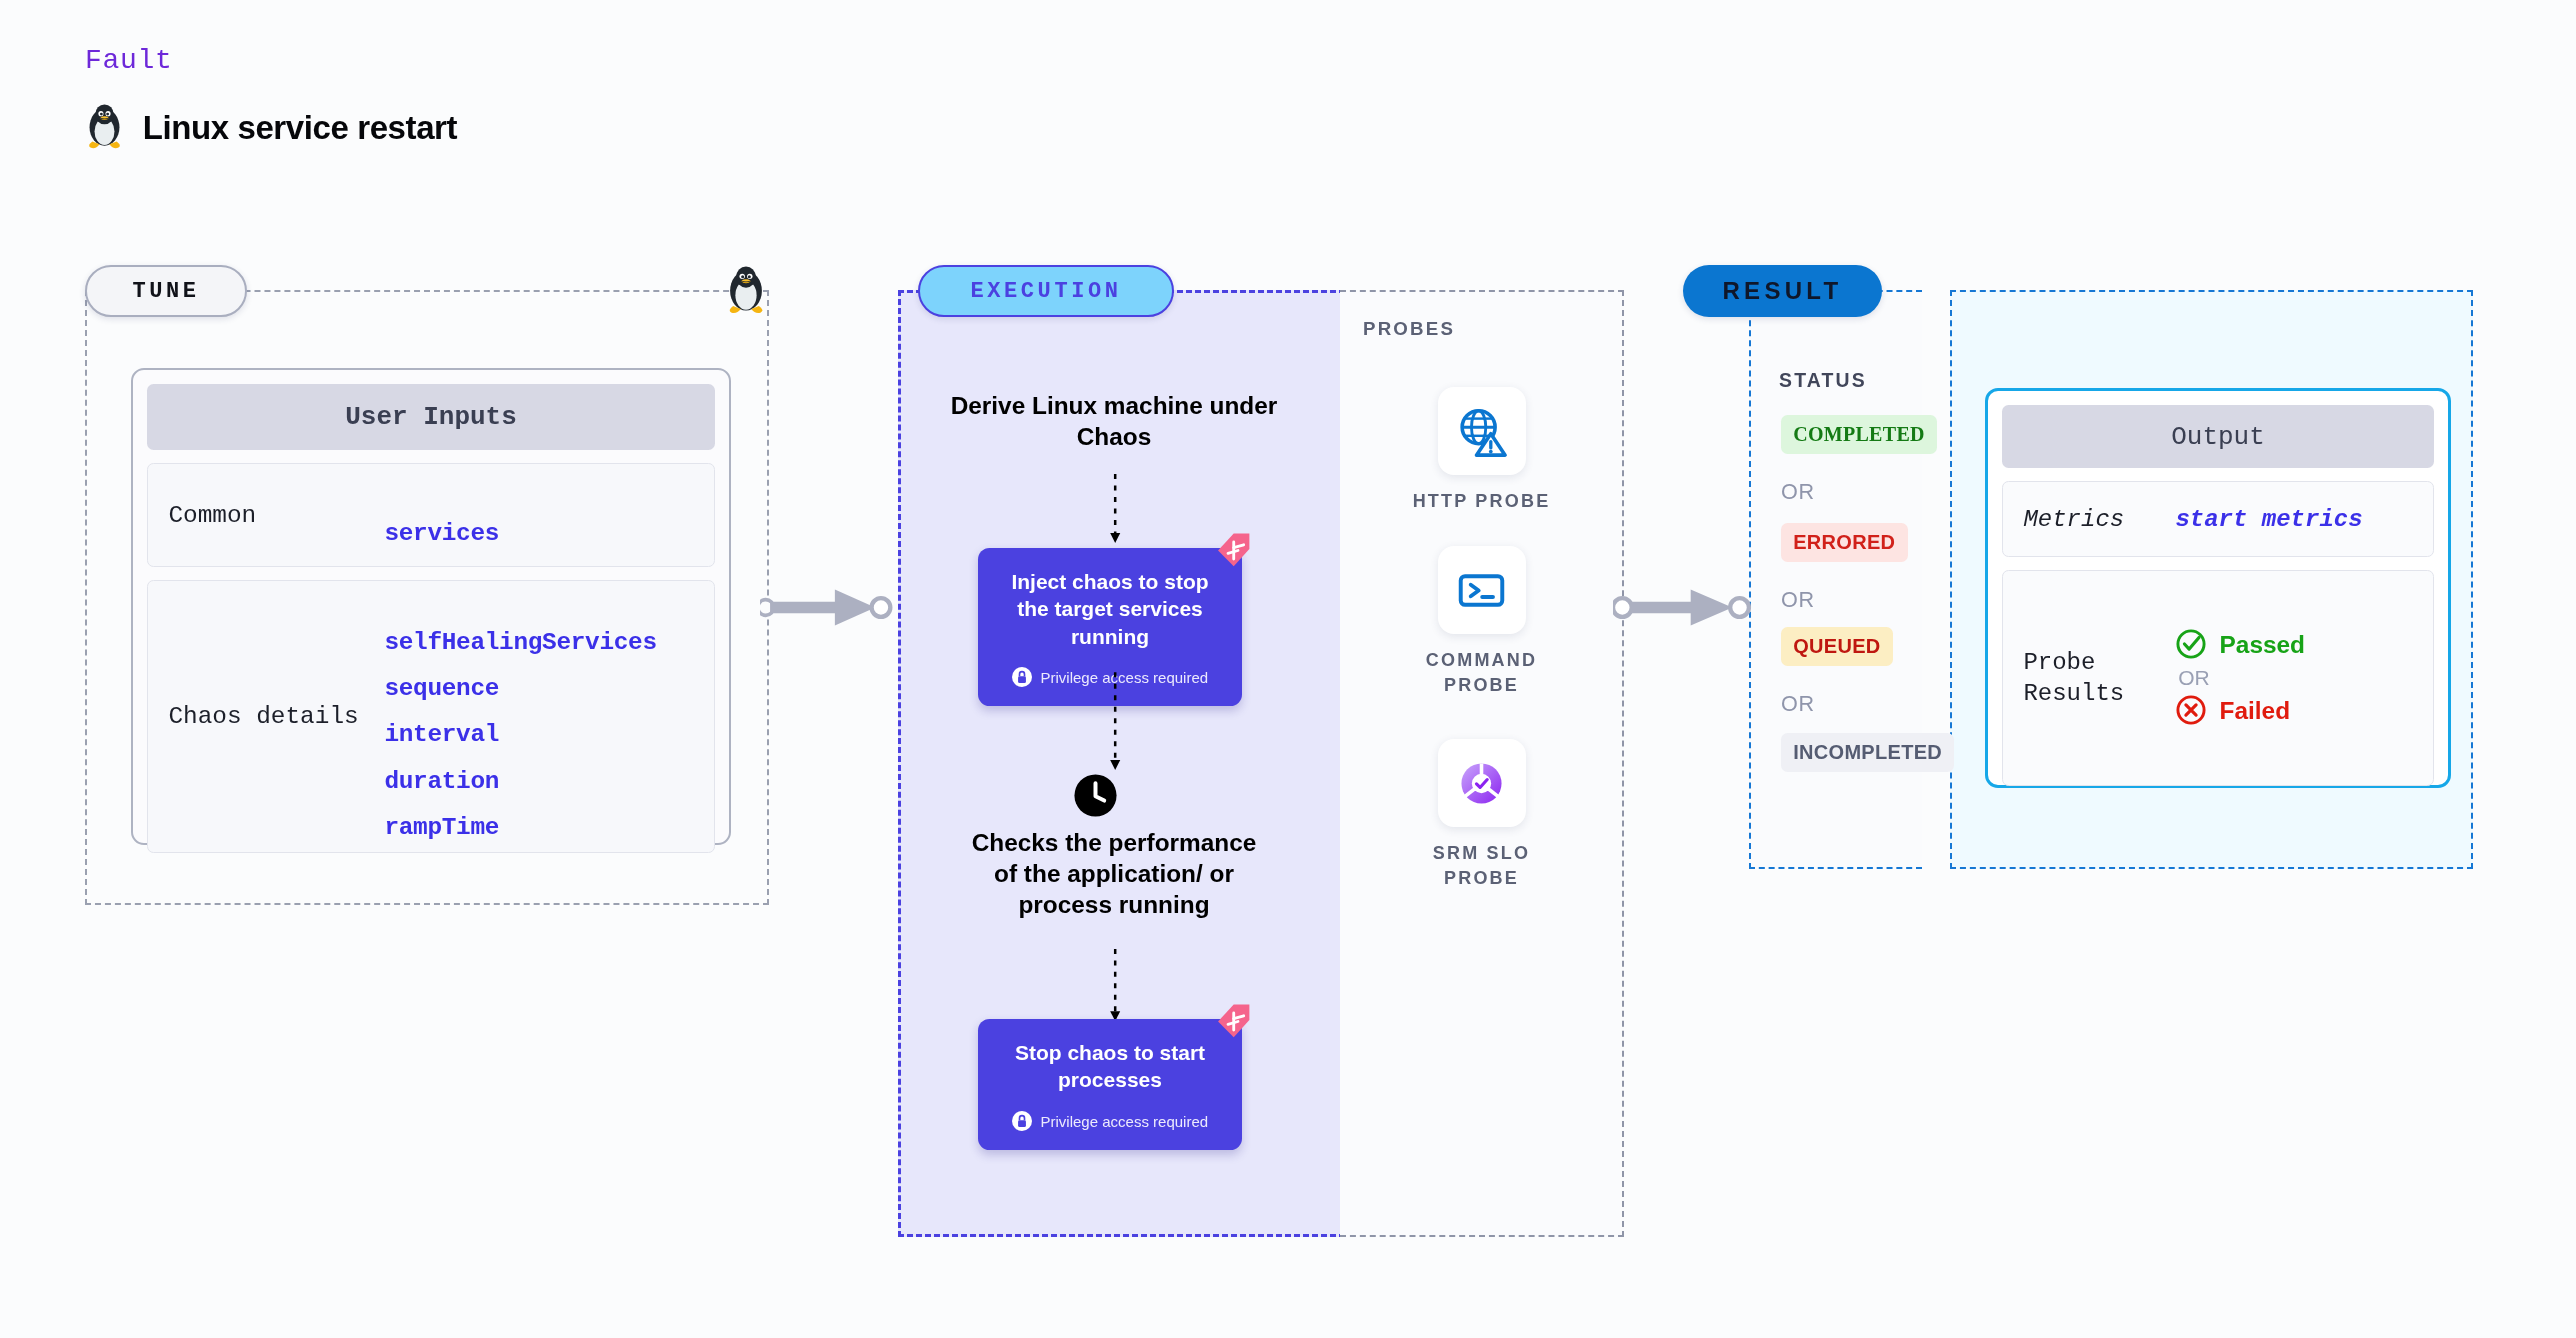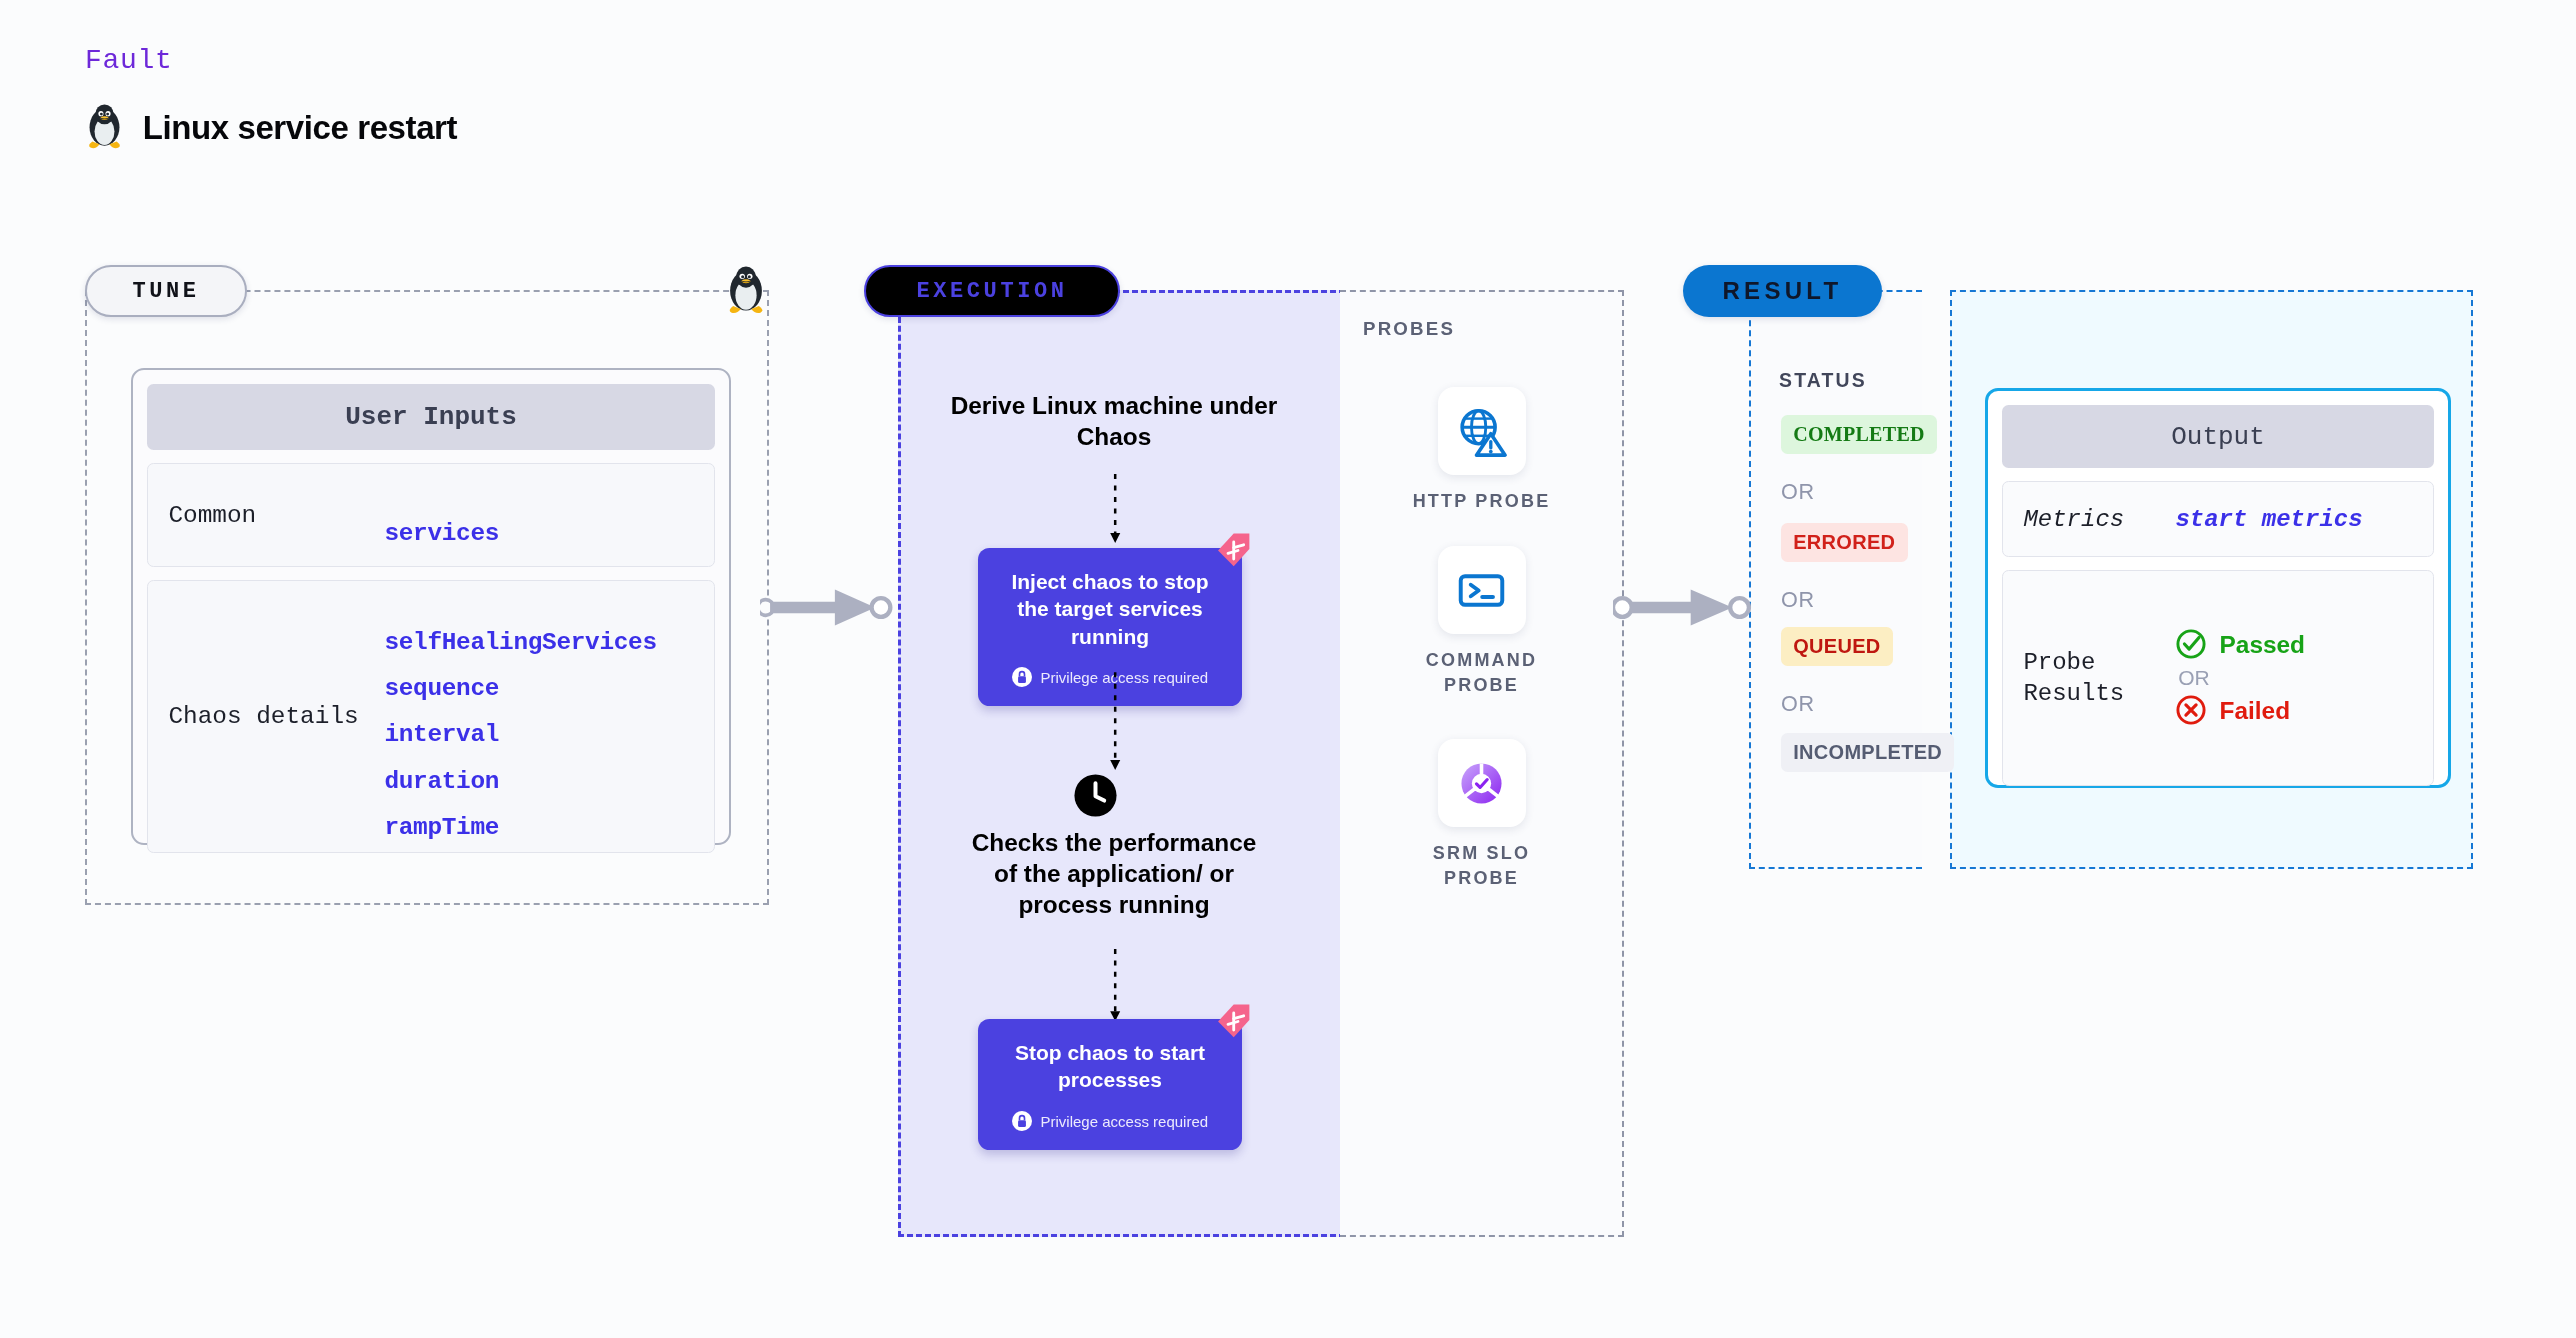--- a/index.html
+++ b/index.html
@@ -26,22 +26,22 @@
     height: 52px; border-radius: 29px;
     font-family: "Liberation Mono", monospace;
     font-size: 22px; font-weight: bold; letter-spacing: 3.6px;
     box-shadow: 0 2.2px 6.5px rgba(30,40,90,.13);
   }
   #pill-tune {
     left: 85px; top: 265px; width: 162px;
     background: #f4f5f8; border: 2.2px solid #a9aebf; color: #11131a;
   }
   #pill-execution {
-    left: 864px; top: 265px; width: 256px;
-    background: #000000; border: 2.9px solid #4b41e0; color: #4b41e0;
+    left: 918px; top: 265px; width: 256px;
+    background: #7dd3fc; border: 2.9px solid #4b41e0; color: #4b41e0;
   }
   #pill-result {
     left: 1683px; top: 265px; width: 199px;
     background: #0b76d0; border: none; color: #0f172a;
     font-family: "Liberation Sans", sans-serif; letter-spacing: 4.3px; font-size: 24px;
   }
 
   
   .region { position: absolute; }
   #region-tune {

